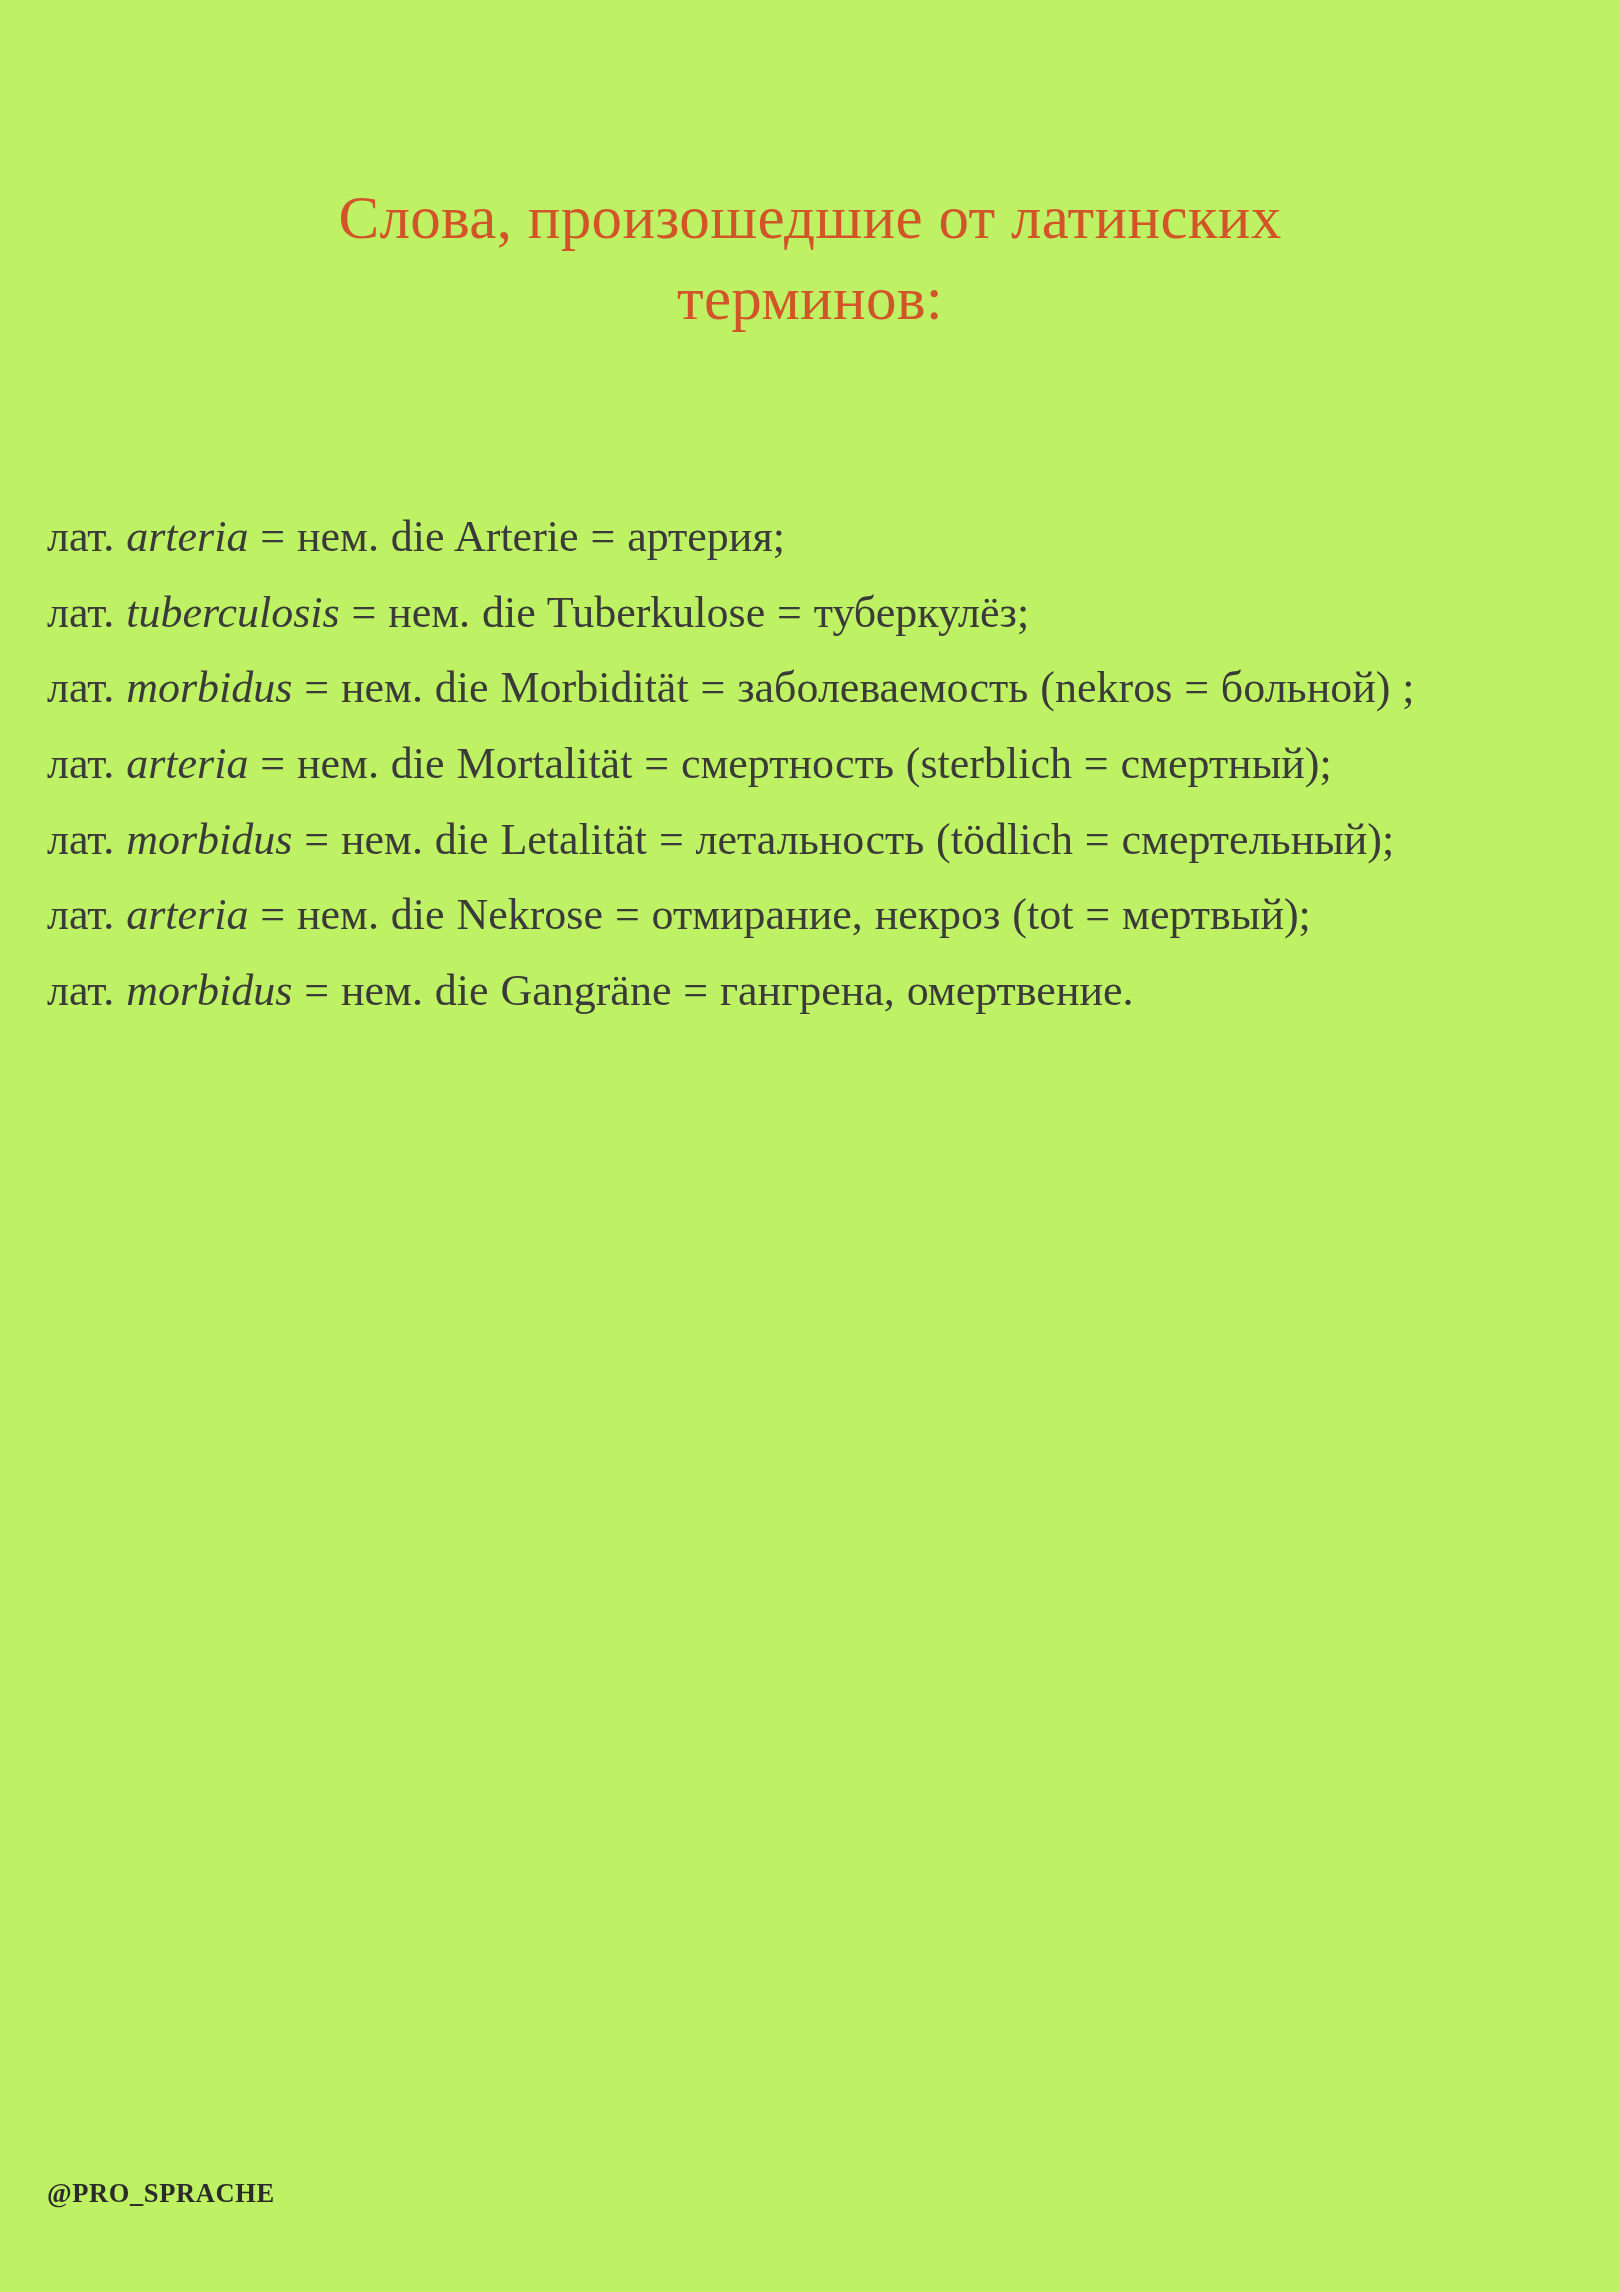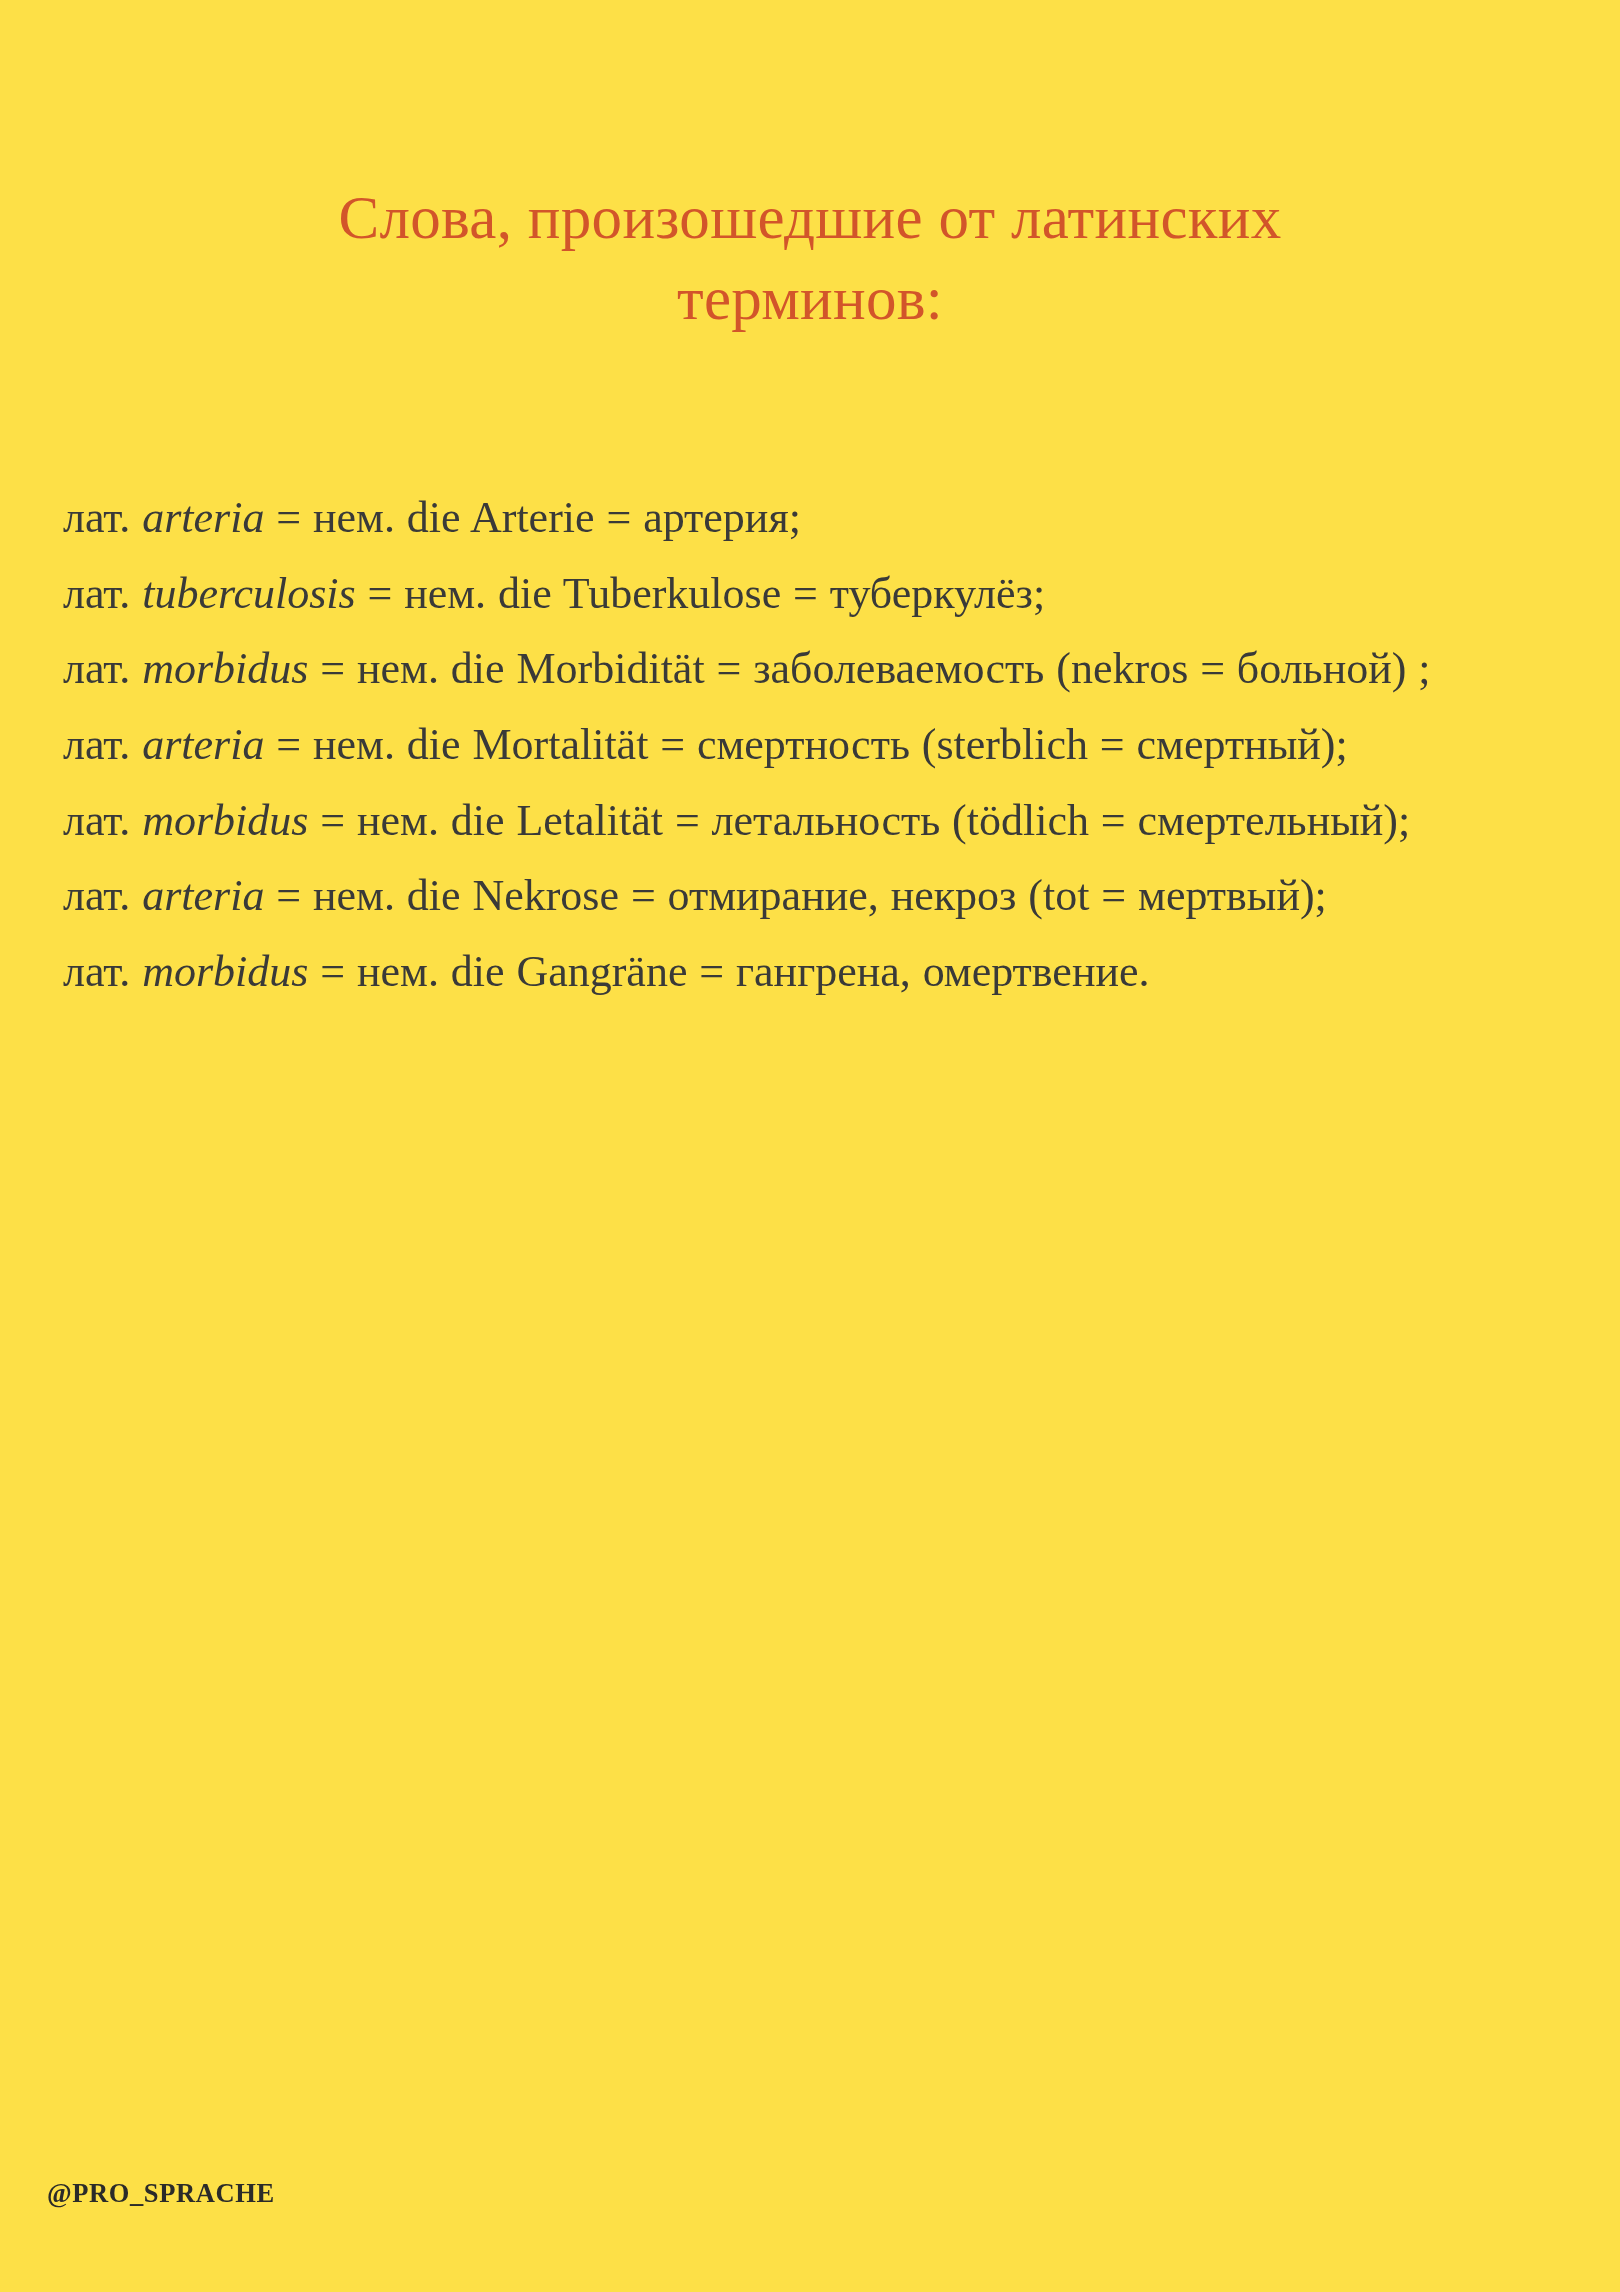--- a/index.html
+++ b/index.html
@@ -14,21 +14,21 @@
     background: #f5f4ef;
     font-family: "Liberation Serif", "DejaVu Serif", serif;
     -webkit-font-smoothing: antialiased;
     overflow: hidden;
     position: relative;
   }
 
   .page {
     position: absolute;
     inset: 0;
-    background: #fde047;
+    background: #bef264;
   }
 
   
   .title-block {
     position: absolute;
     left: 94px;
     top: 178px;
     width: 1432px;
     text-align: center;
   }
@@ -41,23 +41,22 @@
     font-weight: 400;
     line-height: 1.32;
     letter-spacing: 0.3px;
     white-space: nowrap;
   }
 
   
   .body-block {
     position: absolute;
     left: 47px;
-    top: 487px;
+    top: 506px;
     width: 1514px;
-    margin-left: 16px;
   }
 
   .entry {
     color: #3a3a38;
     font-family: "Liberation Serif", "DejaVu Serif", serif;
     font-size: 44px;
     font-weight: 400;
     line-height: 1.42;
     margin: 0 0 0.30em 0;
     text-align: left;

